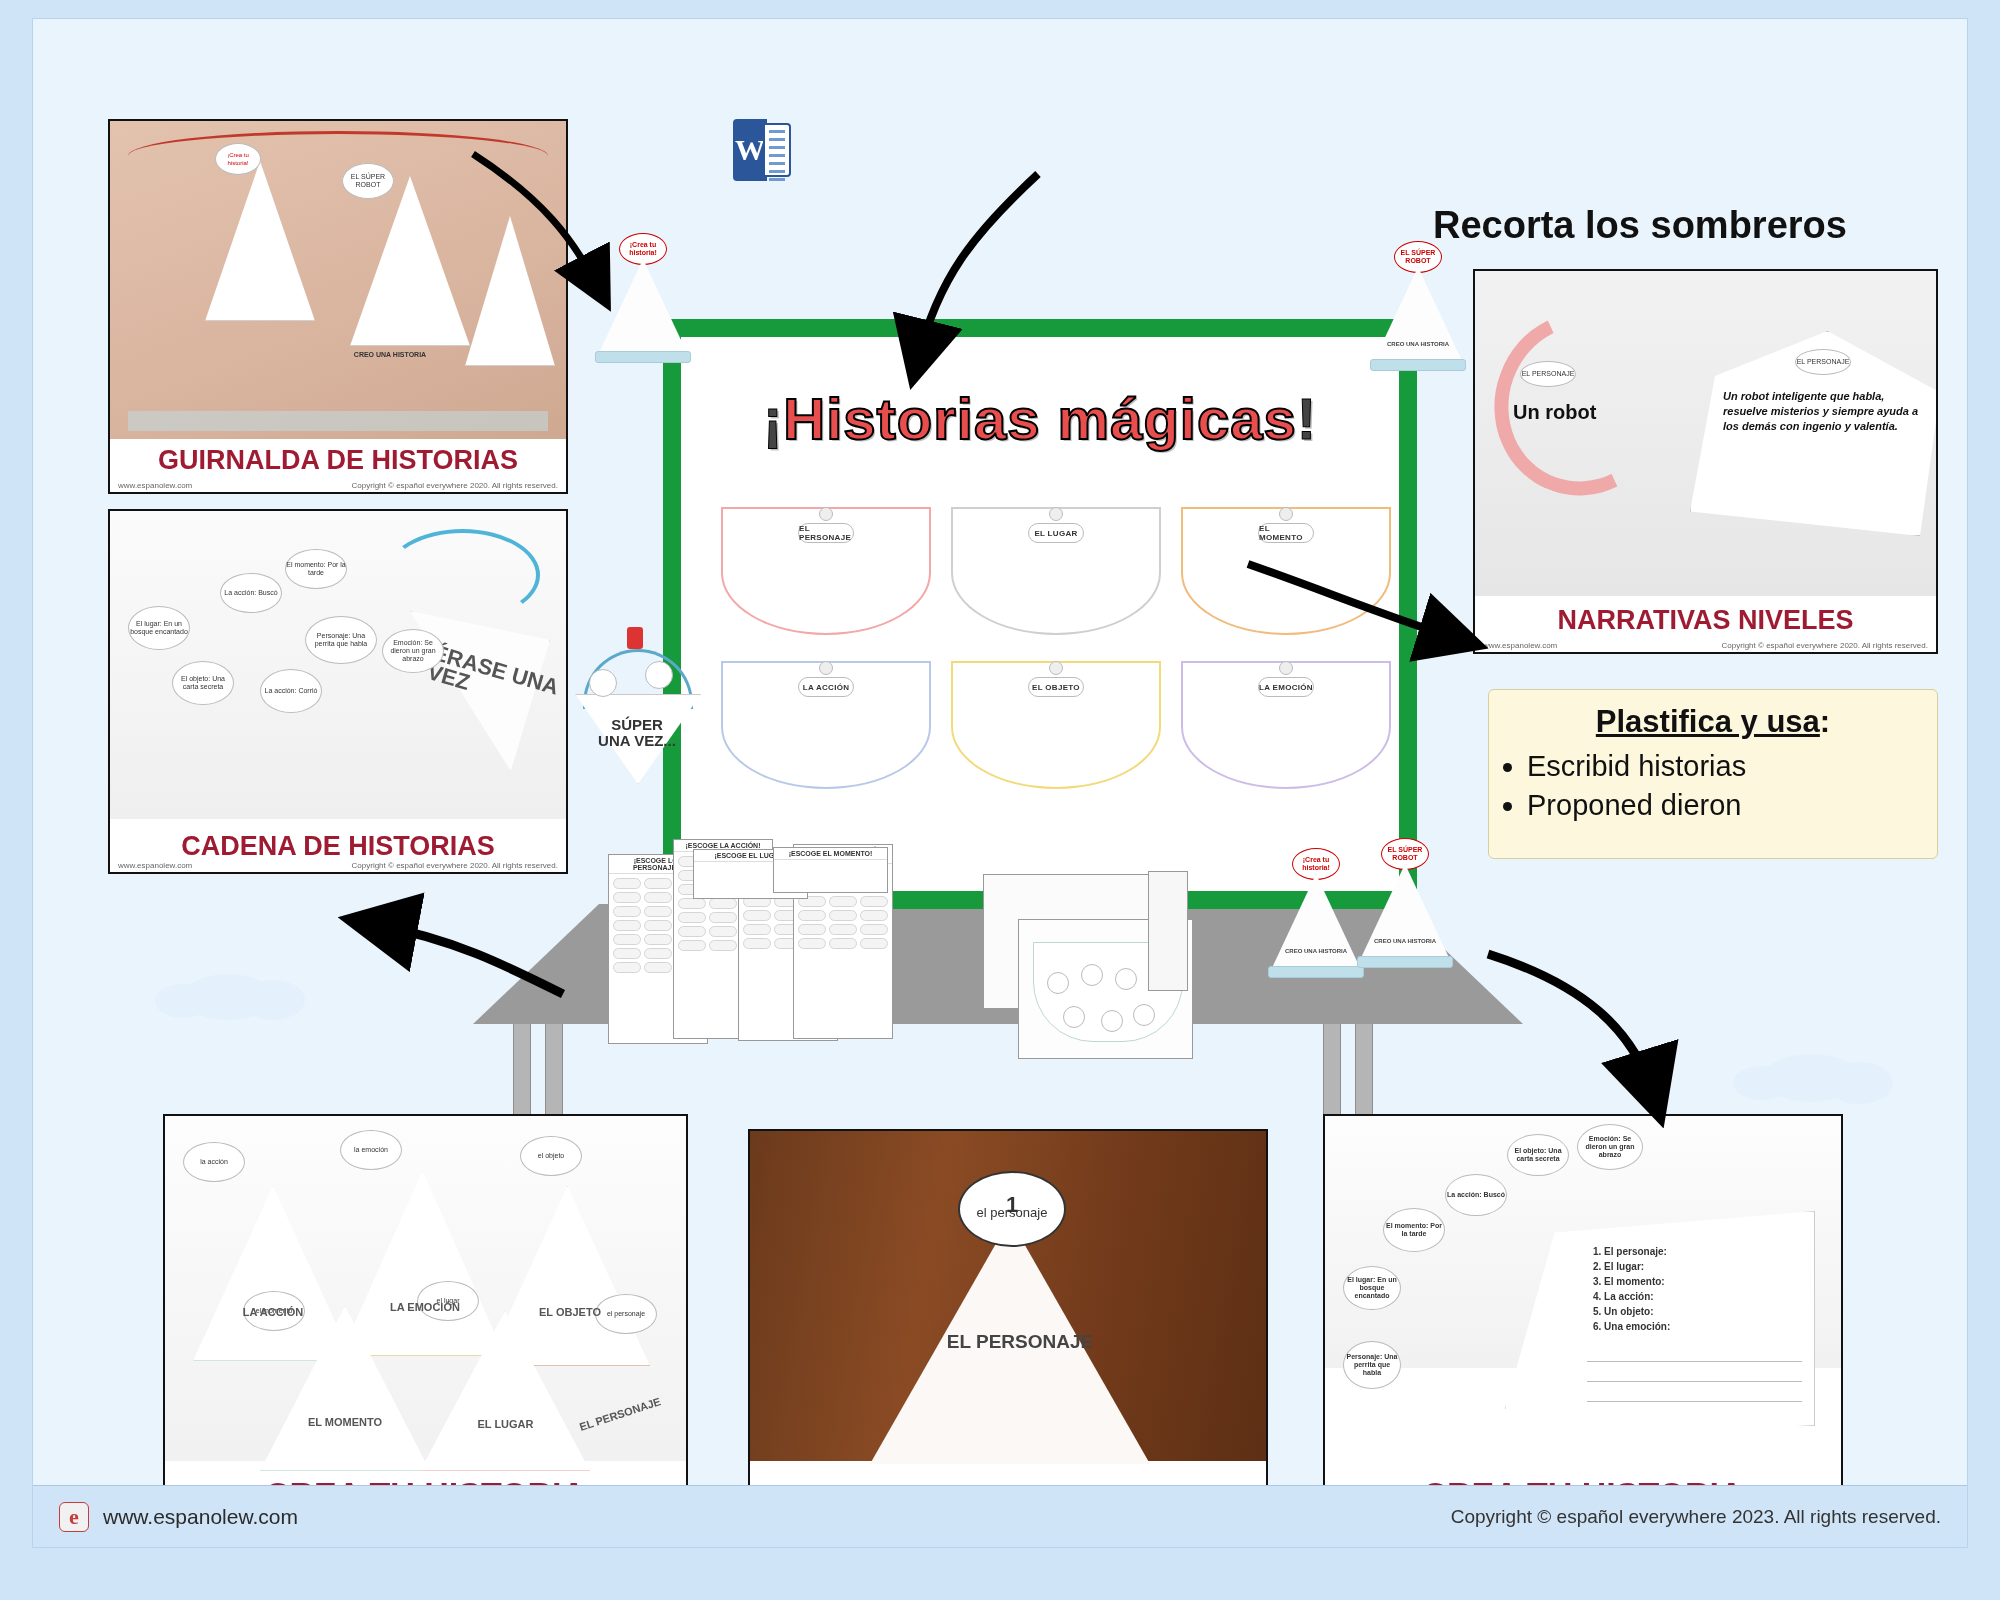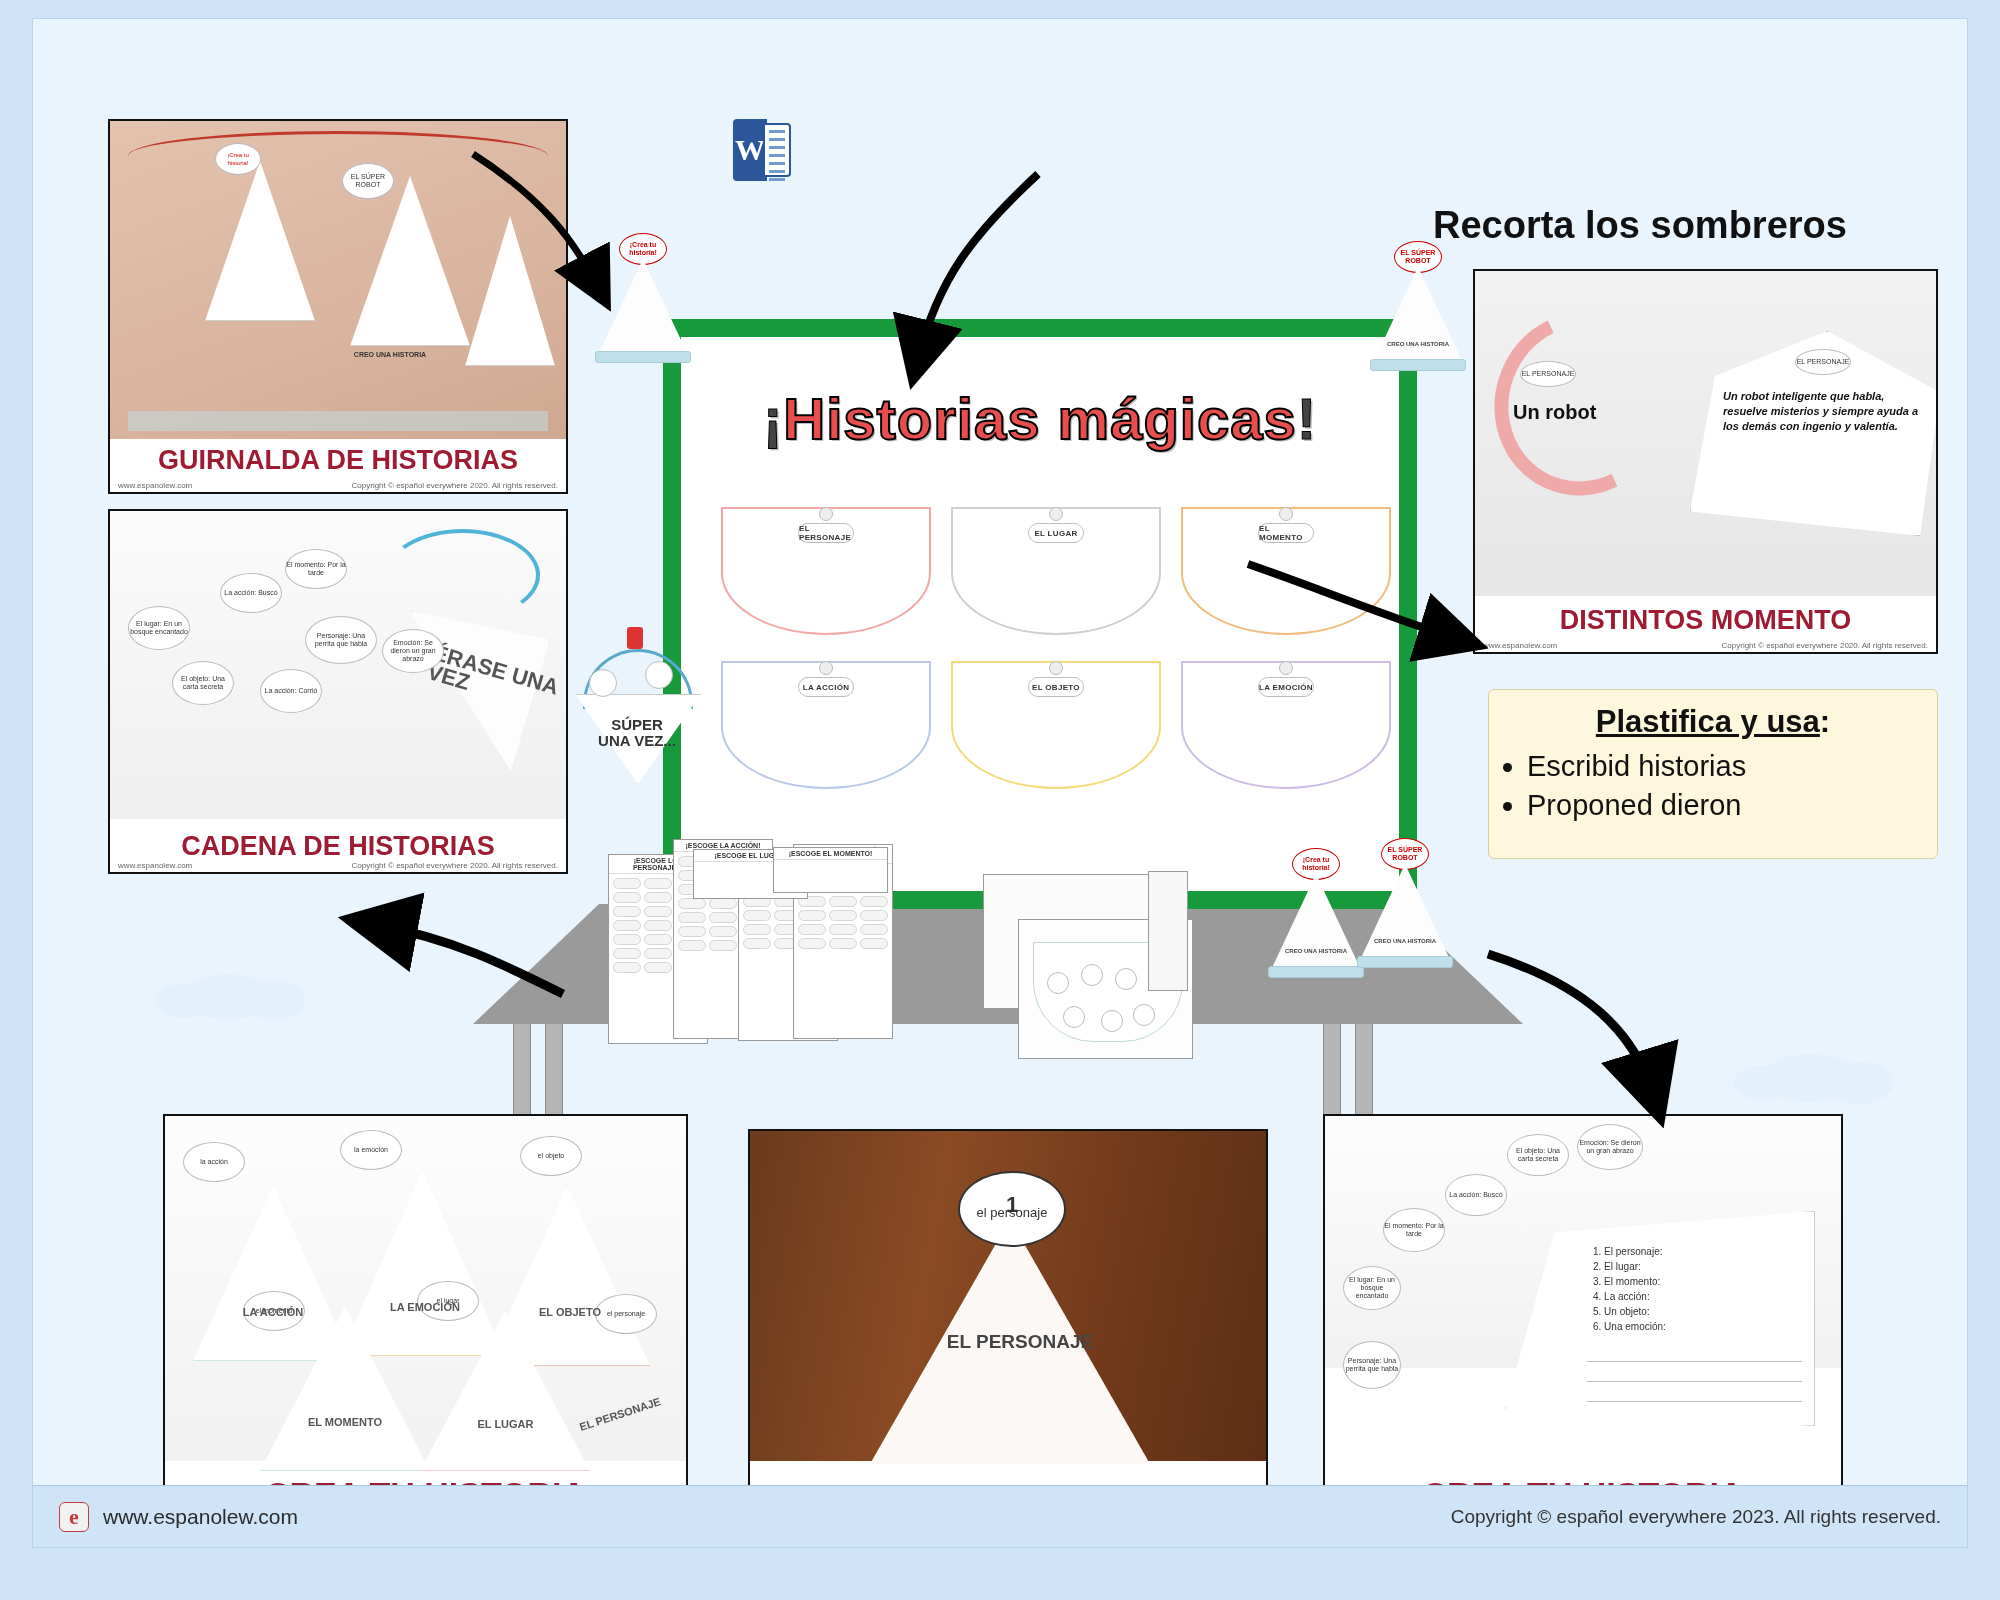--- a/index.html
+++ b/index.html
@@ -507,21 +507,21 @@
 
   <div class="card" style="left:1440px;top:250px;width:465px;height:385px;">
     <div class="photo ph-gray" style="height:325px;">
       <div class="red-arc" style="left:20px;top:40px;width:175px;height:185px;transform:rotate(20deg);"></div>
       <div class="mini-badge" style="left:45px;top:90px;width:56px;height:26px;font-size:7px;">EL PERSONAJE</div>
       <div style="position:absolute;left:38px;top:130px;font-size:20px;font-weight:bold;color:#111;">Un robot</div>
       <div style="position:absolute;left:215px;top:60px;width:250px;height:205px;background:#fff;border:1px solid #bbb;clip-path:polygon(10% 22%,55% 0%,100% 30%,92% 100%,0% 88%);"></div>
       <div class="mini-badge" style="left:320px;top:78px;width:56px;height:26px;font-size:7px;">EL PERSONAJE</div>
       <div style="position:absolute;left:248px;top:118px;width:205px;font-size:11px;font-weight:bold;font-style:italic;text-align:left;color:#111;line-height:15px;">Un robot inteligente que habla, resuelve misterios y siempre ayuda a los demás con ingenio y valentía.</div>
     </div>
-    <div class="caption" style="bottom:16px;font-size:27px;">DISTINTOS MOMENTO</div>
+    <div class="caption" style="bottom:16px;font-size:27px;">NARRATIVAS NIVELES</div>
     <div class="meta">
       <span>www.espanolew.com</span>
       <span>Copyright © español everywhere 2020. All rights reserved.</span>
     </div>
   </div>
 
   <div class="card" style="left:130px;top:1095px;width:525px;height:420px;">
     <div class="photo ph-light" style="height:345px;">
       <div class="mini-cone" style="left:28px;top:70px;width:160px;height:175px;border-color:#cfe8d9;"></div>
       <div class="mini-cone" style="left:175px;top:55px;width:165px;height:185px;border-color:#e8d9a9;"></div>
@@ -560,21 +560,21 @@
       <div style="position:absolute;left:180px;top:200px;width:180px;text-align:center;font-size:19px;font-weight:bold;color:#444;">EL PERSONAJE</div>
     </div>
     <div class="caption" style="bottom:16px;font-size:30px;">ESQUINAS NARRATIVAS</div>
     <div class="meta">
       <span>www.espanolew.com</span>
       <span>Copyright © español everywhere 2020. All rights reserved.</span>
     </div>
   </div>
 
   <div class="card" style="left:1290px;top:1095px;width:520px;height:420px;">
-    <div class="photo ph-light" style="height:252px;">
+    <div class="photo ph-light" style="height:252px;font-weight:bold;">
       <div style="position:absolute;left:180px;top:95px;width:310px;height:215px;background:#fff;border:1px solid #ccc;clip-path:polygon(16% 10%,100% 0%,100% 100%,0% 92%);"></div>
       <div style="position:absolute;left:268px;top:128px;width:200px;font-size:10px;color:#333;line-height:15px;">
         <div>1. El personaje:</div>
         <div>2. El lugar:</div>
         <div>3. El momento:</div>
         <div>4. La acción:</div>
         <div>5. Un objeto:</div>
         <div>6. Una emoción:</div>
       </div>
       <div style="position:absolute;left:262px;top:245px;width:215px;border-top:1px solid #bbb;"></div>

